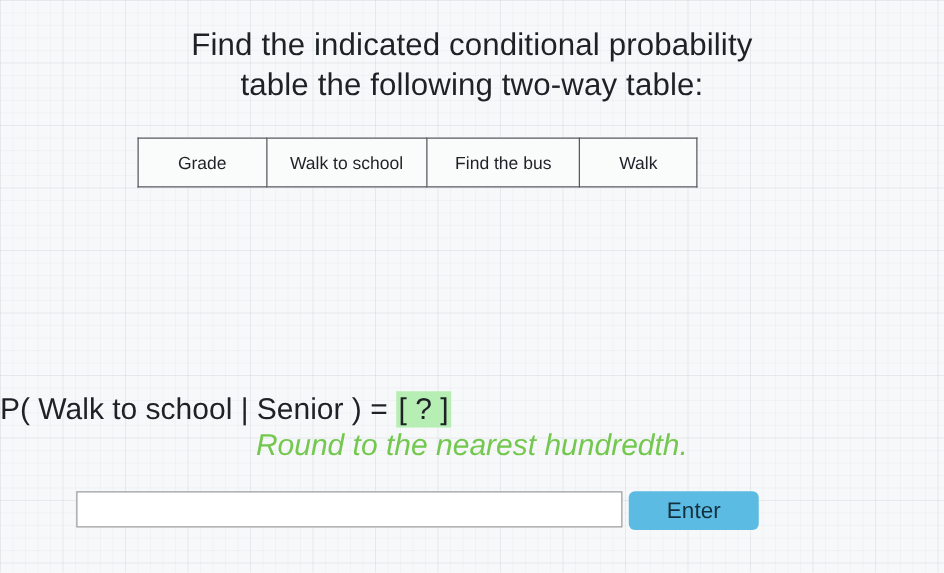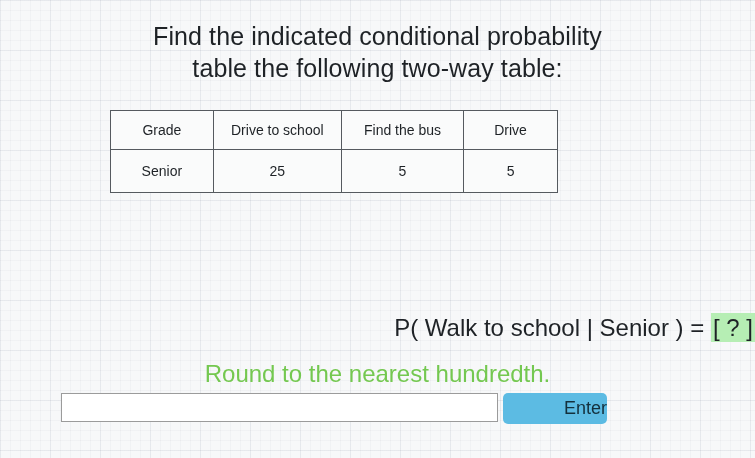--- a/index.html
+++ b/index.html
@@ -76,41 +76,42 @@
   table.twoway td.c1 { width: 130px; }
   table.twoway td.c2 { width: 125px; }
   table.twoway td.c3 { width: 92px; }
 
   
   .expr {
     position: absolute;
     left: 0;
     top: 313px;
     width: 755px;
-    text-align: right;
+    text-align: left;
     color: #1e2226;
     font-size: 24px;
     line-height: 30px;
     white-space: pre;
   }
   .expr .answer-slot {
     background: #b6eeb4;
     color: #1e2226;
     padding: 1px 2px;
   }
 
   .round-note {
     position: absolute;
     left: 0;
-    top: 359px;
+    top: 342px;
     width: 755px;
     text-align: center;
     color: #74c850;
     font-size: 24px;
     line-height: 30px;
+    font-style: italic;
   }
 
   
   .answer-row {
     position: absolute;
     left: 61px;
     top: 393px;
     width: 546px;
     height: 31px;
   }
@@ -137,49 +138,43 @@
     width: 104px;
     height: 31px;
     box-sizing: border-box;
     background: #5cbbe3;
     border: none;
     border-radius: 5px;
     color: #14303c;
     font-family: "Liberation Sans", sans-serif;
     font-size: 18px;
     line-height: 31px;
-    text-align: right;
+    text-align: center;
     cursor: pointer;
     padding: 0;
   }
 </style>
 </head>
 <body>
 
 <div id="stage">
 
   <div class="prompt">
     <span>Find the indicated conditional probability</span>
     <span class="line2">table the following two-way table:</span>
   </div>
 
   <div class="table-wrap">
     <table class="twoway">
       <tbody>
         <tr class="head">
           <td class="c0">Grade</td>
-          <td class="c1">Drive to school</td>
+          <td class="c1">Walk to school</td>
           <td class="c2">Find the bus</td>
-          <td class="c3">Drive</td>
-        </tr>
-        <tr>
-          <td class="c0">Senior</td>
-          <td class="c1">25</td>
-          <td class="c2">5</td>
-          <td class="c3">5</td>
+          <td class="c3">Walk</td>
         </tr>
       </tbody>
     </table>
   </div>
 
   <div class="expr"><span>P( Walk to school | Senior ) = </span><span class="answer-slot">[ ? ]</span></div>
 
   <div class="round-note">Round to the nearest hundredth.</div>
 
   <div class="answer-row">

